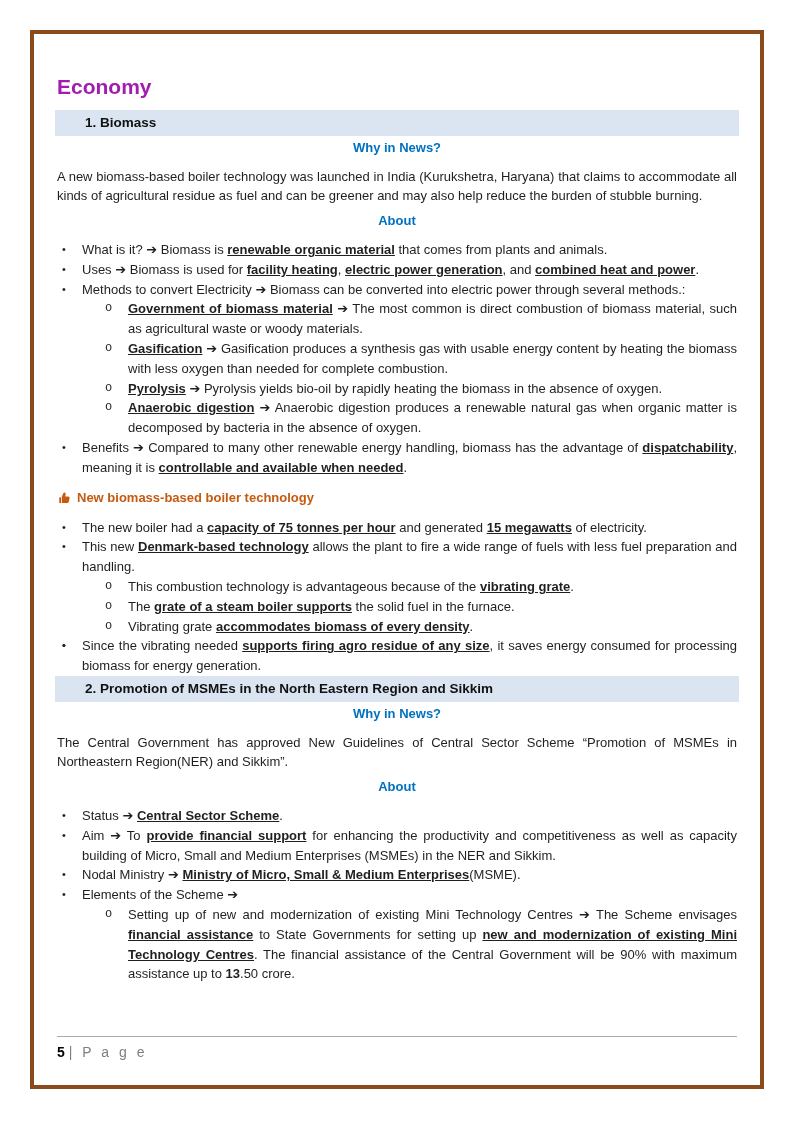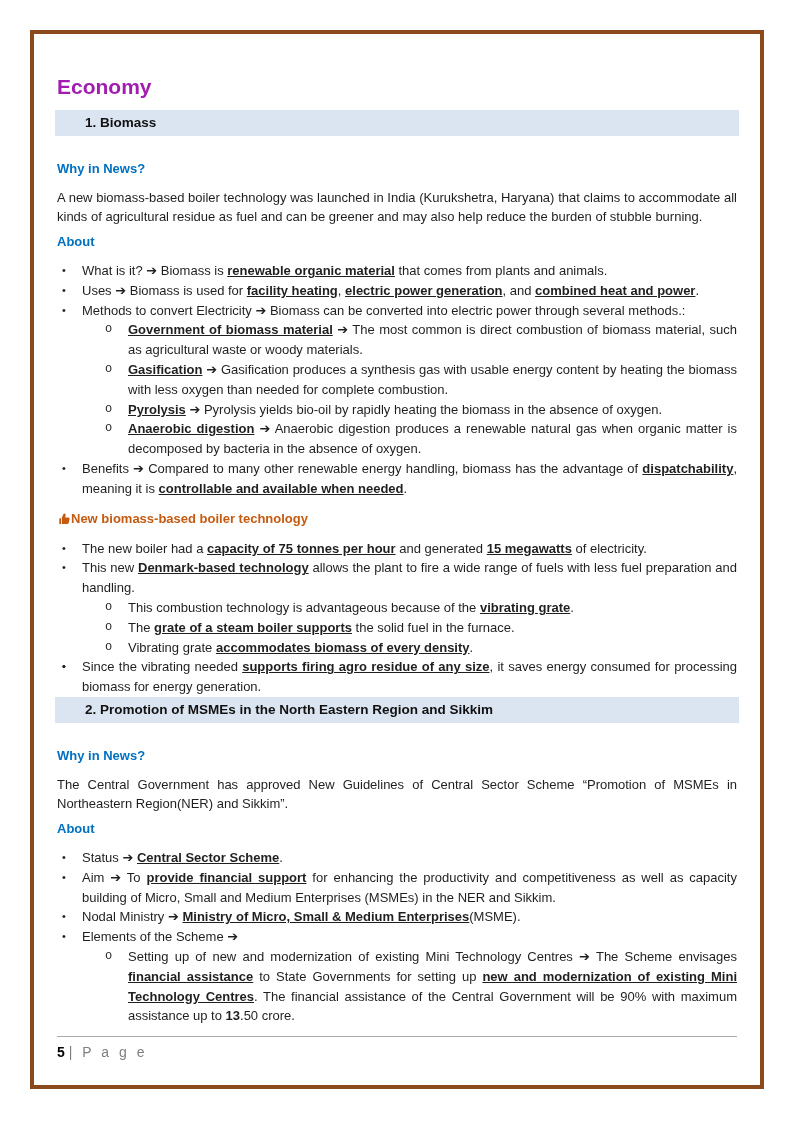--- a/index.html
+++ b/index.html
@@ -11,33 +11,34 @@
     position:absolute;left:30px;top:30px;width:726px;height:1051px;
     border:4px solid var(--c-border,#8B4A1C);background:#fff;box-sizing:content-box;
   }
   .content{position:absolute;left:23px;top:0;width:680px;height:100%;}
   h1.title{
     font-size:21px;line-height:26px;font-weight:bold;color:#a21caf;
     margin:40px 0 10px 0;letter-spacing:0;
   }
   .banner{
     background:var(--c-banner,#DBE5F1);height:26px;line-height:26px;
-    margin:0 -2px 25px -2px;padding-left:30px;
+    margin:0 -2px 4px -2px;padding-left:30px;
     font-weight:bold;font-size:13.5px;color:#111;
   }
   .h-blue{
     color:var(--c-blue,#0070C0);font-weight:bold;font-size:13px;line-height:16px;
     margin:0 0 11px 0;
+    text-align:center;
   }
   .para{
     font-size:13px;line-height:19px;margin:0 0 8px 0;text-align:justify;
   }
   .h-orange{
     color:var(--c-orange,#C55A11);font-weight:bold;font-size:13px;line-height:16px;
-    margin:12px 0 12px 0;display:flex;align-items:center;
+    margin:12px 0 12px 0;display:flex;align-items:center;gap:6px;
   }
   .h-orange .icon{display:inline-flex;width:14px;height:14px;flex:0 0 auto;}
   .h-orange .icon svg{width:14px;height:14px;fill:var(--c-orange,#C55A11);}
   .bullet{
     position:relative;font-size:13px;line-height:19.8px;text-align:justify;
     padding-left:25px;margin:0;
   }
   .bullet .marker{
     position:absolute;left:5px;top:0;font-size:11px;line-height:19.8px;color:#1f1f1f;
   }

